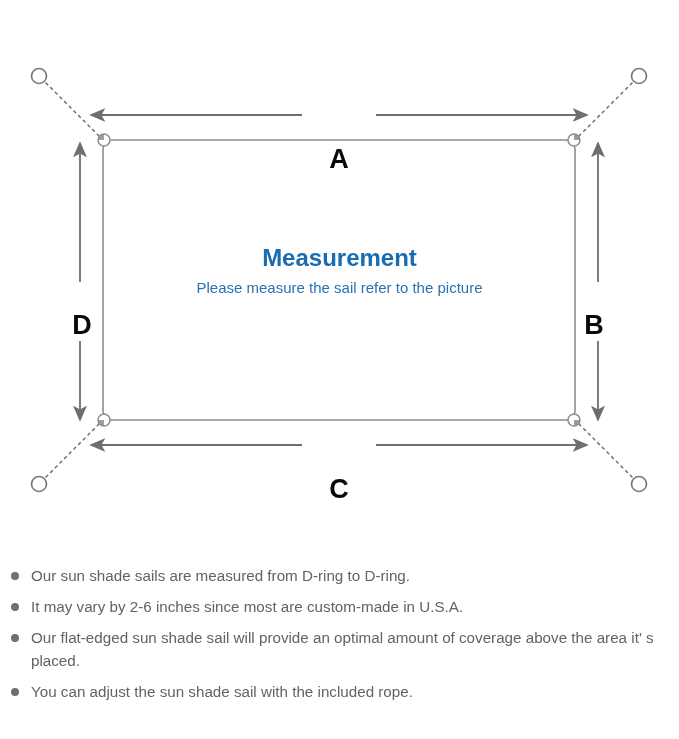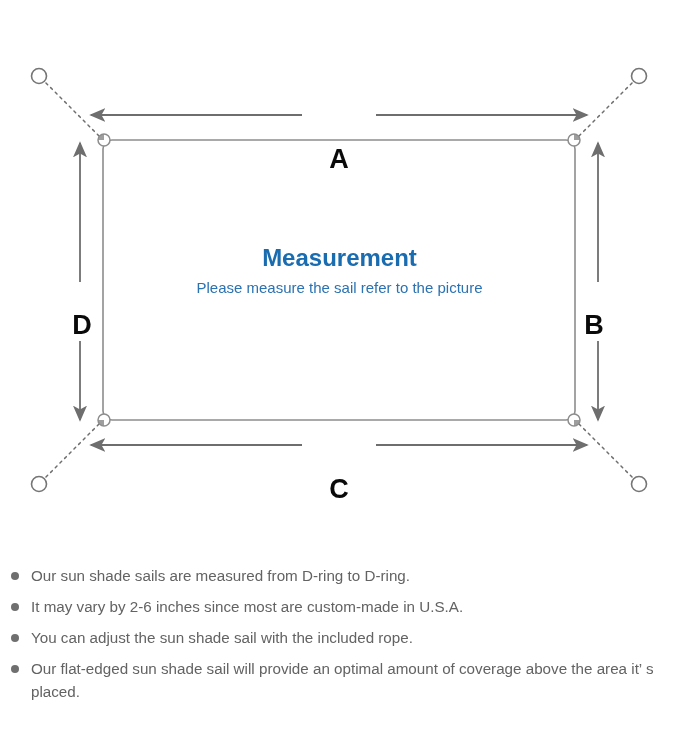--- a/index.html
+++ b/index.html
@@ -183,21 +183,21 @@
     <div class="note">
       <span class="bullet"></span>
       <span class="txt">Our sun shade sails are measured from D-ring to D-ring.</span>
     </div>
     <div class="note">
       <span class="bullet"></span>
       <span class="txt">It may vary by 2-6 inches since most are custom-made in U.S.A.</span>
     </div>
     <div class="note">
       <span class="bullet"></span>
+      <span class="txt">Our flat-edged sun shade sail will provide an optimal amount of coverage above the area it’  s placed.</span>
+    </div>
+    <div class="note">
+      <span class="bullet"></span>
       <span class="txt">You can adjust the sun shade sail with the included rope.</span>
     </div>
-    <div class="note">
-      <span class="bullet"></span>
-      <span class="txt">Our flat-edged sun shade sail will provide an optimal amount of coverage above the area it’  s placed.</span>
-    </div>
   </div>
 
 </div>
 
 </body></html>

